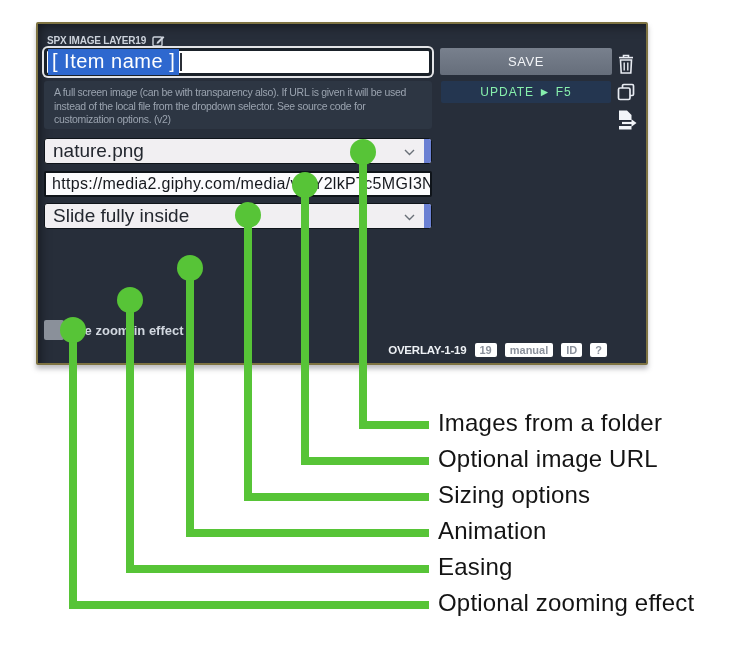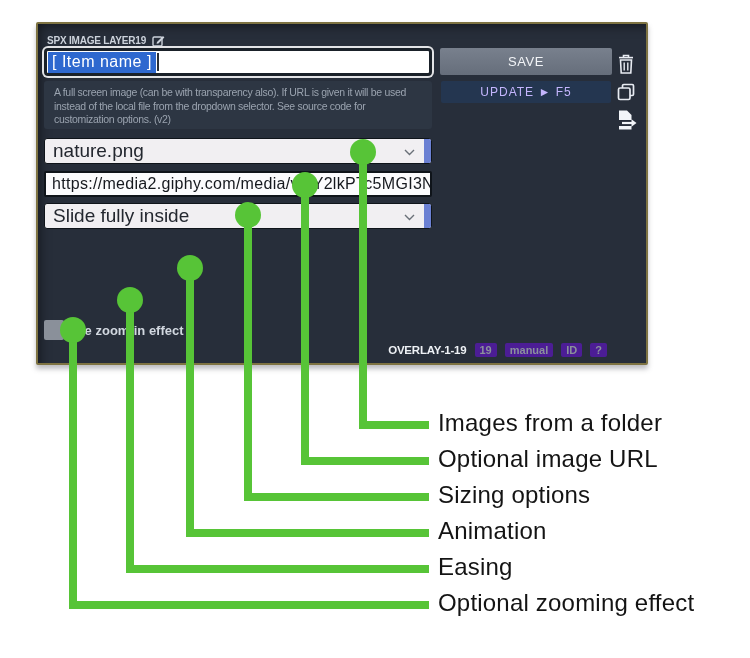--- a/index.html
+++ b/index.html
@@ -10,21 +10,21 @@
   .panel { position:absolute; left:36px; top:22px; width:612px; height:343px;
            background:#272e3a; border:2px solid #7e7342; border-radius:2px;
            box-shadow: inset 7px 7px 12px -6px rgba(0,0,0,.55), 0 4px 5px rgba(110,110,120,.45); }
 
   .title-row { position:absolute; left:9px; top:10px; display:flex; align-items:center; gap:6px; }
   .title { font-size:10px; font-weight:bold; letter-spacing:-0.2px; color:#ccd2db; }
 
   .itemname { position:absolute; left:6px; top:24px; width:388px; height:28px;
               background:#ffffff; border:3px solid #1a2129; border-radius:4px;
               box-shadow:0 0 0 2px #e2e3e6; display:flex; align-items:center; padding-left:1px; }
-  .itemname .sel-text { background:#2e68cf; color:#ffffff; font-size:16px; letter-spacing:.5px;
+  .itemname .sel-text { background:#2e68cf; color:#ffffff; font-size:20px; letter-spacing:.5px;
                         padding:1px 4px 2px 4px; white-space:nowrap; }
   .itemname .caret { width:2px; height:18px; background:#2b2f36; margin-left:1px; }
 
   .desc { position:absolute; left:6px; top:57px; width:388px; height:48px; overflow:hidden;
           background:#2d3643; border-radius:3px; padding:5px 8px 0 10px;
           color:#9aa3af; font-size:10.5px; letter-spacing:-0.3px; line-height:13.5px; }
   .desc div { white-space:nowrap; }
 
   .sel { position:absolute; left:6px; width:388px; height:26px; background:#f1eff2;
          border:1px solid #0f141a; border-radius:3px; }
@@ -41,28 +41,28 @@
 
   .checkbox { position:absolute; left:6px; top:296px; width:20px; height:20px;
               background:#8a909a; border-radius:2px; }
   .cb-label { position:absolute; left:30px; top:298px; font-size:13px; font-weight:bold;
               color:#d2d8e0; line-height:18px; }
 
   .btn-save { position:absolute; left:402px; top:24px; width:172px; height:27px;
               background:linear-gradient(#78808d,#666e7b); border-radius:2px;
               color:#f2f4f7; font-size:13px; letter-spacing:.6px; text-align:center; line-height:27px; }
   .btn-update { position:absolute; left:403px; top:57px; width:170px; height:22px;
-                background:#243650; border-radius:2px; color:#c4b5fd; font-size:12px;
+                background:#243650; border-radius:2px; color:#86efac; font-size:12px;
                 letter-spacing:1px; text-align:center; line-height:22px; }
 
   .side-icon { position:absolute; left:579px; }
 
   .footer { position:absolute; right:39px; bottom:6px; display:flex; align-items:center; gap:8px;margin-top:11px; }
   .overlay-name { font-size:11.5px; font-weight:bold; letter-spacing:-0.2px; color:#eef1f5; }
-  .badge { font-size:11px; font-weight:bold; color:#8b919c; background:#4c1d95;
+  .badge { font-size:11px; font-weight:bold; color:#8b919c; background:#ffffff;
            border-radius:2px; padding:1px 5px; }
 
   
   #ann-svg { position:absolute; left:0; top:0; z-index:20; pointer-events:none; }
   .ann-label { position:absolute; left:438px; height:32px; line-height:32px; z-index:21;
                font-size:24px; color:#141414; letter-spacing:.2px; white-space:nowrap; }
 </style>
 </head>
 <body>
 

